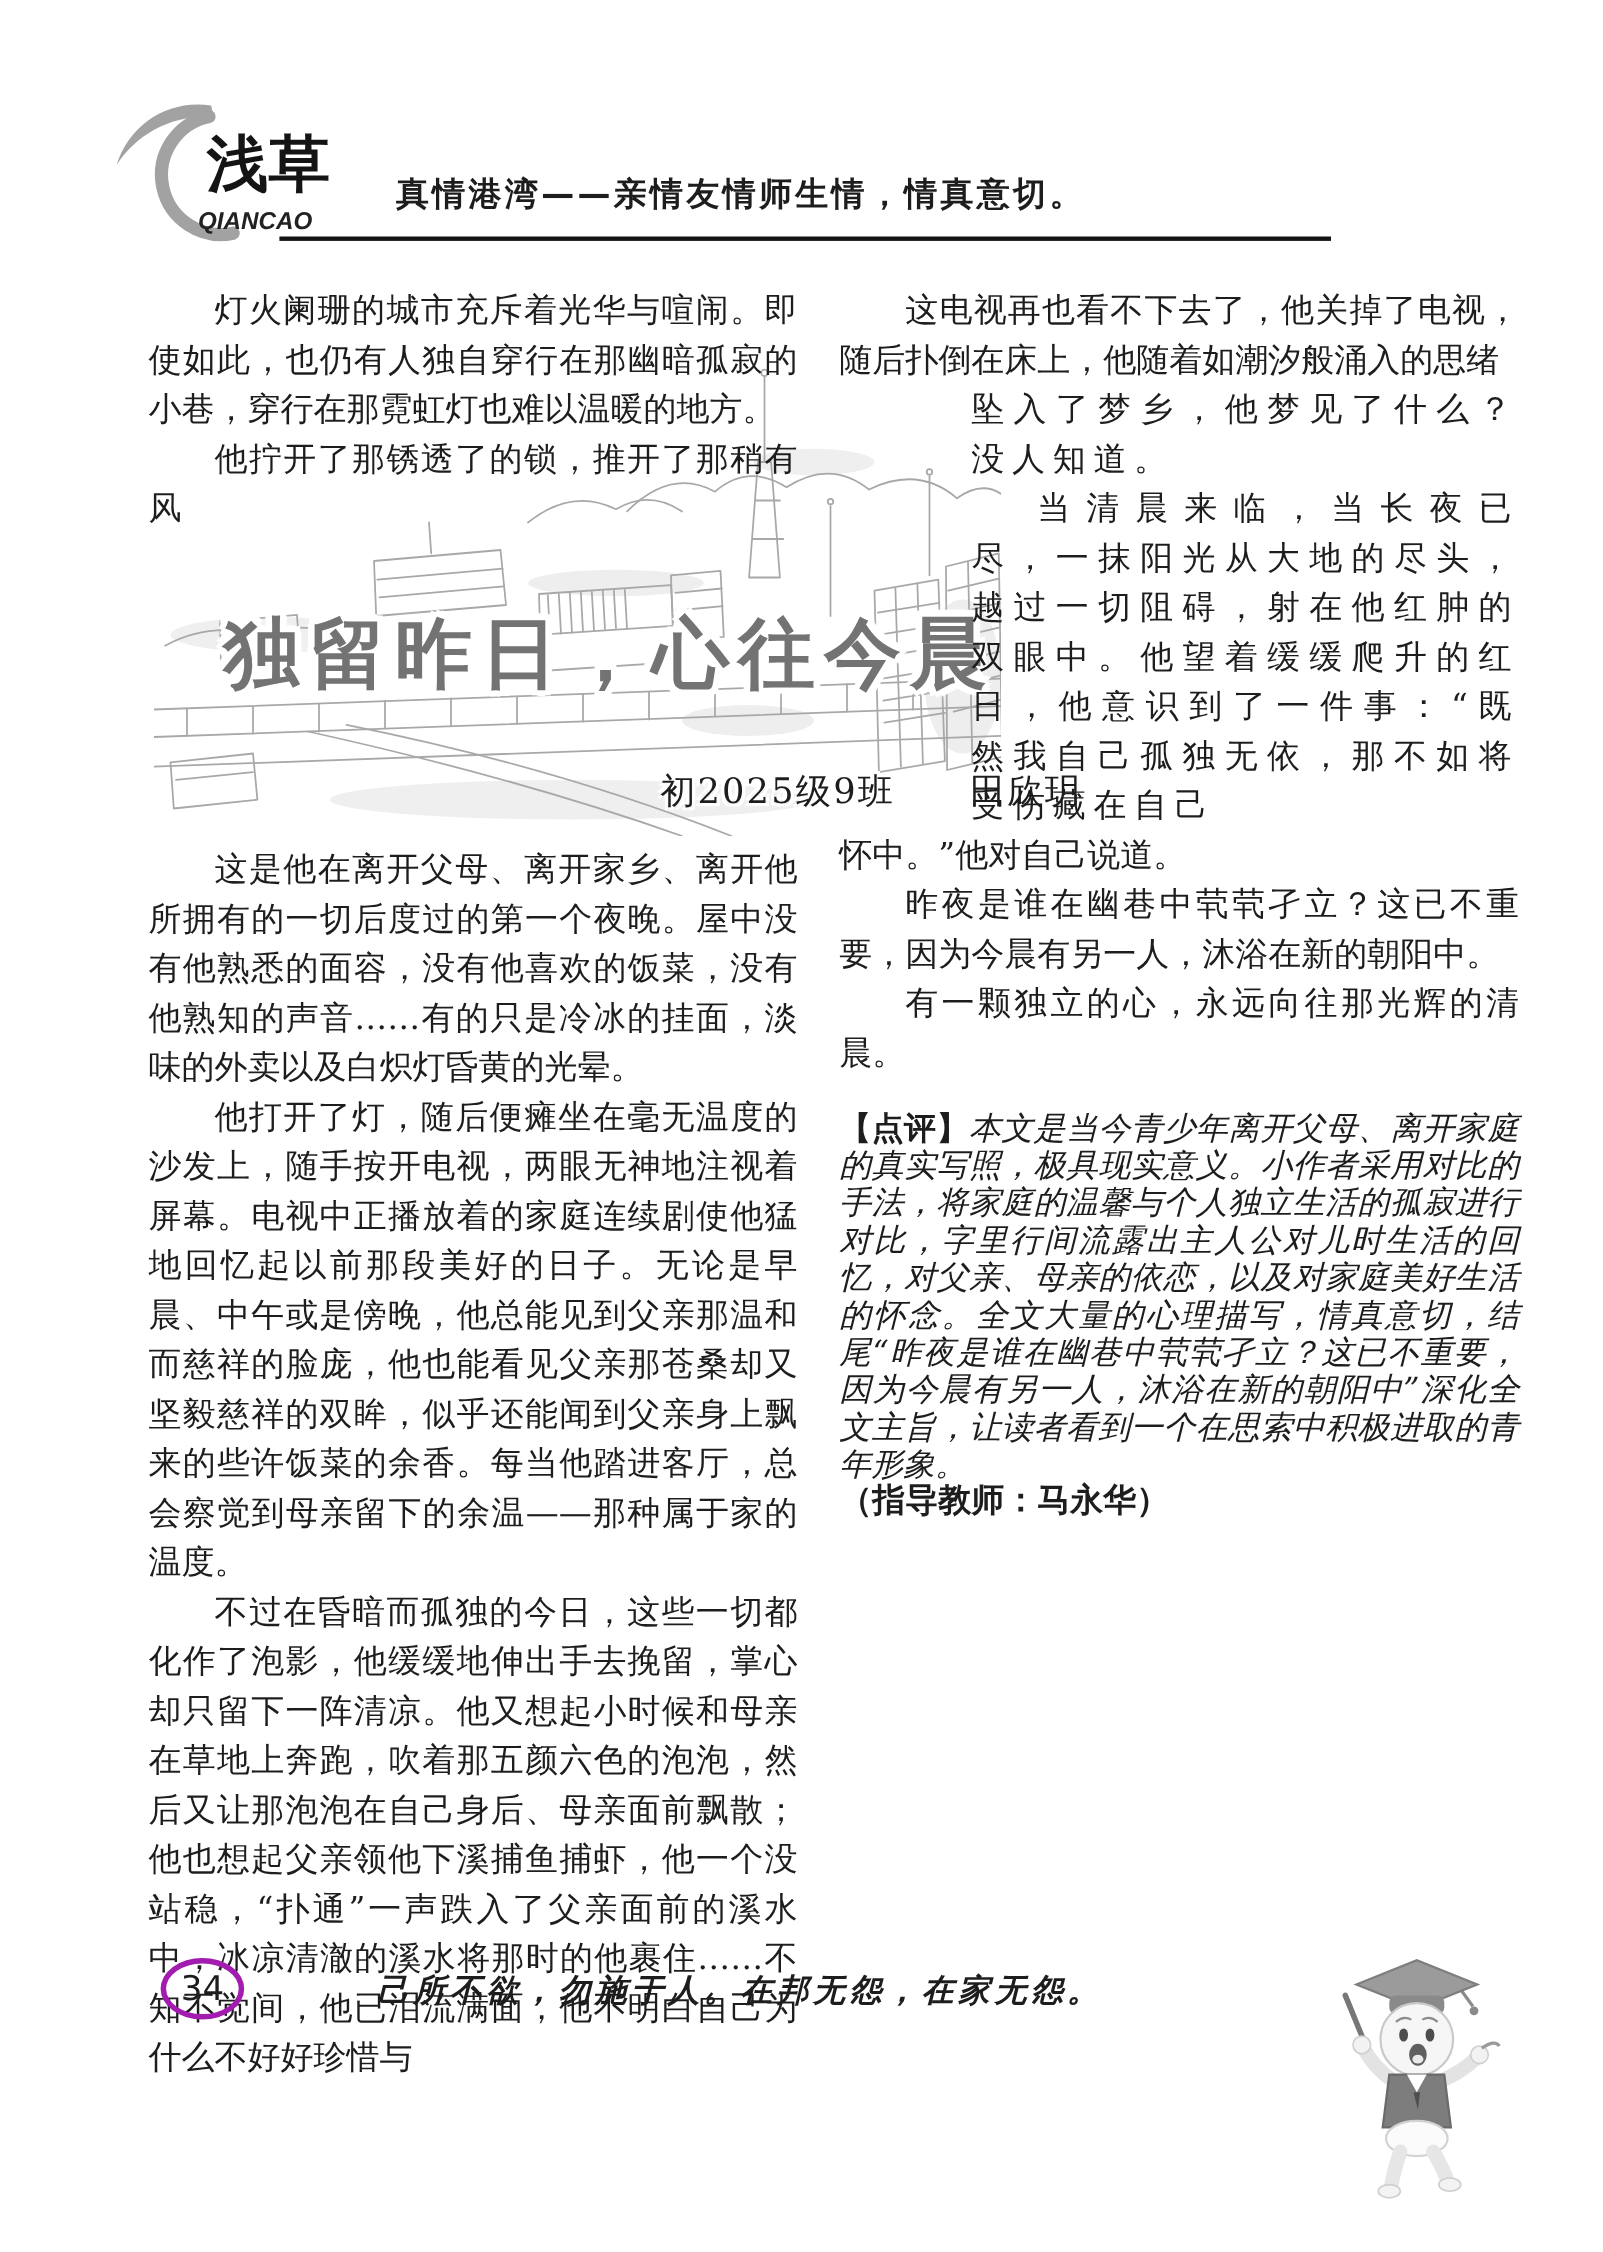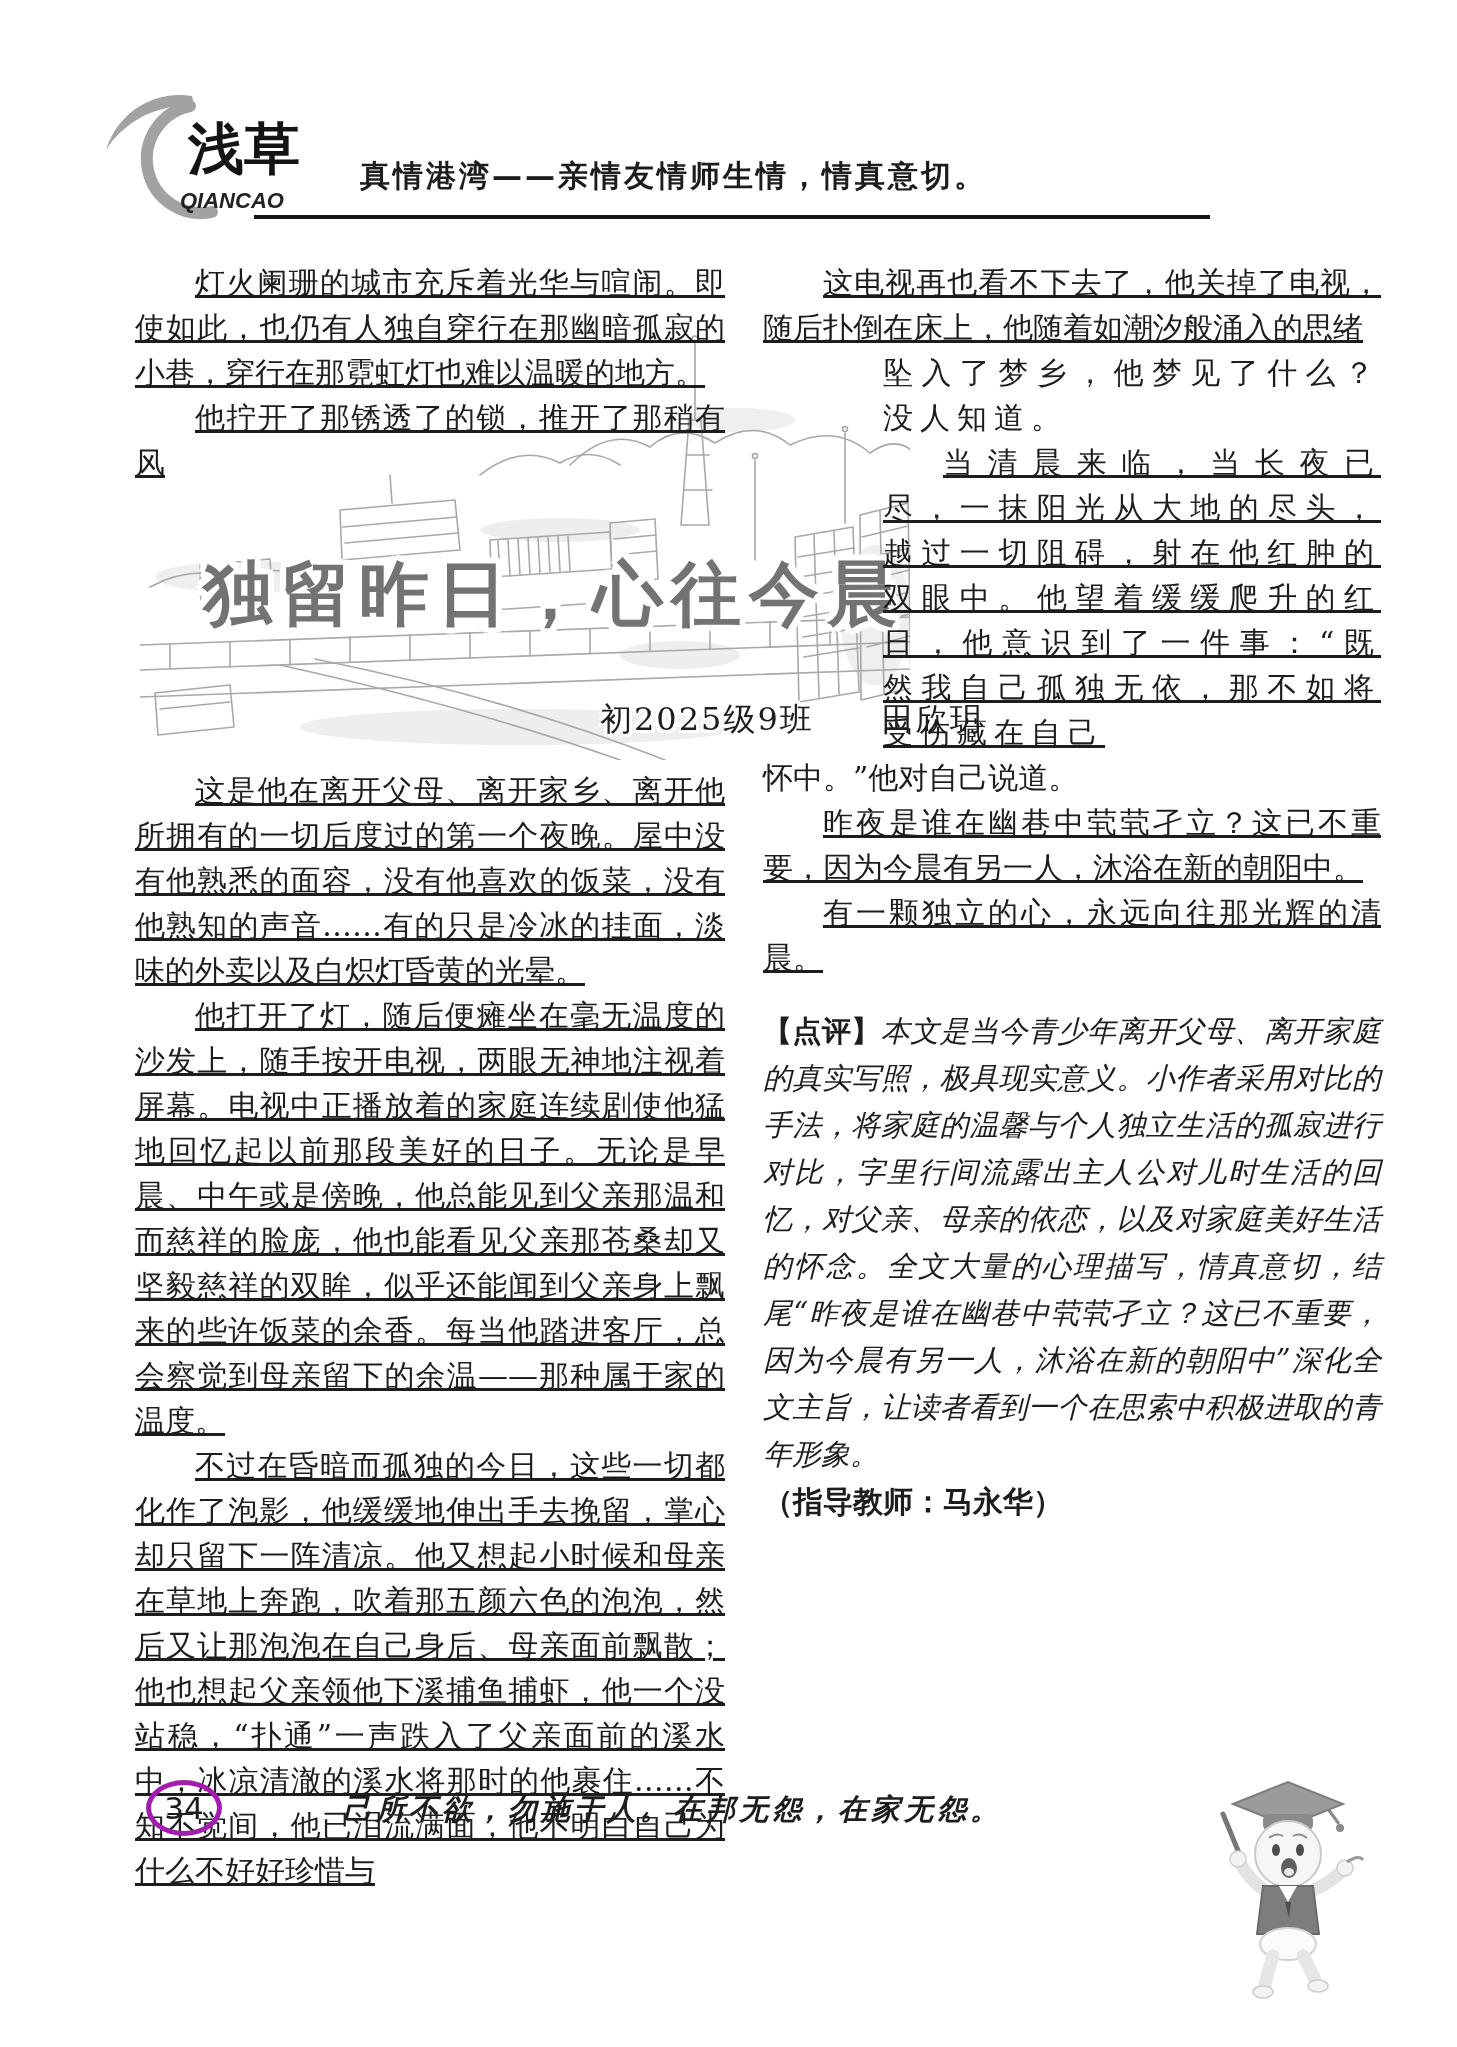--- a/index.html
+++ b/index.html
@@ -12,41 +12,41 @@
   .masthead{
     position:absolute;left:360px;top:156px;white-space:nowrap;
     font-family:"DejaVu Sans", sans-serif;font-size:30px;letter-spacing:3px;
   }
   .masthead .main{font-weight:900;}
   .masthead .sub{font-weight:700;}
   .header-rule{position:absolute;left:254px;top:215px;width:956px;height:4px;background:#141414;}
   
   .col{position:absolute;font-size:30px;line-height:45px;text-align:justify;}
   .col p{margin:0;}
-  .indent{text-indent:2em;text-decoration:underline;}
+  .indent{text-indent:2em;}
   .col-left-top{left:135px;top:260px;width:590px;}
   .col-left-bottom{left:135px;top:768px;width:590px;}
   .col-right{left:763px;top:260px;width:618px;}
   .wrap-block{margin-left:120px;letter-spacing:7px;}
   
   .sketch{position:absolute;left:140px;top:325px;width:770px;height:435px;}
   .sketch svg{width:100%;height:100%;}
   .article-title{
     position:absolute;left:203px;top:548px;white-space:nowrap;
     font-family:"DejaVu Sans", sans-serif;font-weight:bold;font-size:70px;letter-spacing:8px;color:#737373;
     text-shadow:-5px -5px 0 #fff,5px -5px 0 #fff,-5px 5px 0 #fff,5px 5px 0 #fff,
                 -6px 0 0 #fff,6px 0 0 #fff,0 -6px 0 #fff,0 6px 0 #fff,0 0 12px #fff;
   }
   .article-byline{
     position:absolute;left:600px;top:698px;font-size:32px;letter-spacing:2px;white-space:nowrap;
     text-shadow:-3px -3px 0 #fff,3px -3px 0 #fff,-3px 3px 0 #fff,3px 3px 0 #fff,0 0 8px #fff;
     text-align:right;
   }
   
-  .review{margin-top:28px;font-size:29px;line-height:47px;}
+  .review{margin-top:28px;font-size:29px;line-height:34px;}
   .review .label{font-weight:bold;font-style:normal;}
   .review .body{font-style:italic;}
   .teacher{margin-top:12px;text-align:left;padding-right:66px;
     font-family:"DejaVu Sans", sans-serif;font-weight:bold;font-size:30px;}
   
   .page-badge{
     position:absolute;left:146px;top:1780px;width:66px;height:46px;border:5px solid #a21caf;border-radius:50%;
     display:flex;align-items:center;justify-content:center;font-size:31px;font-family:"DejaVu Sans", sans-serif;
   }
   .motto{

